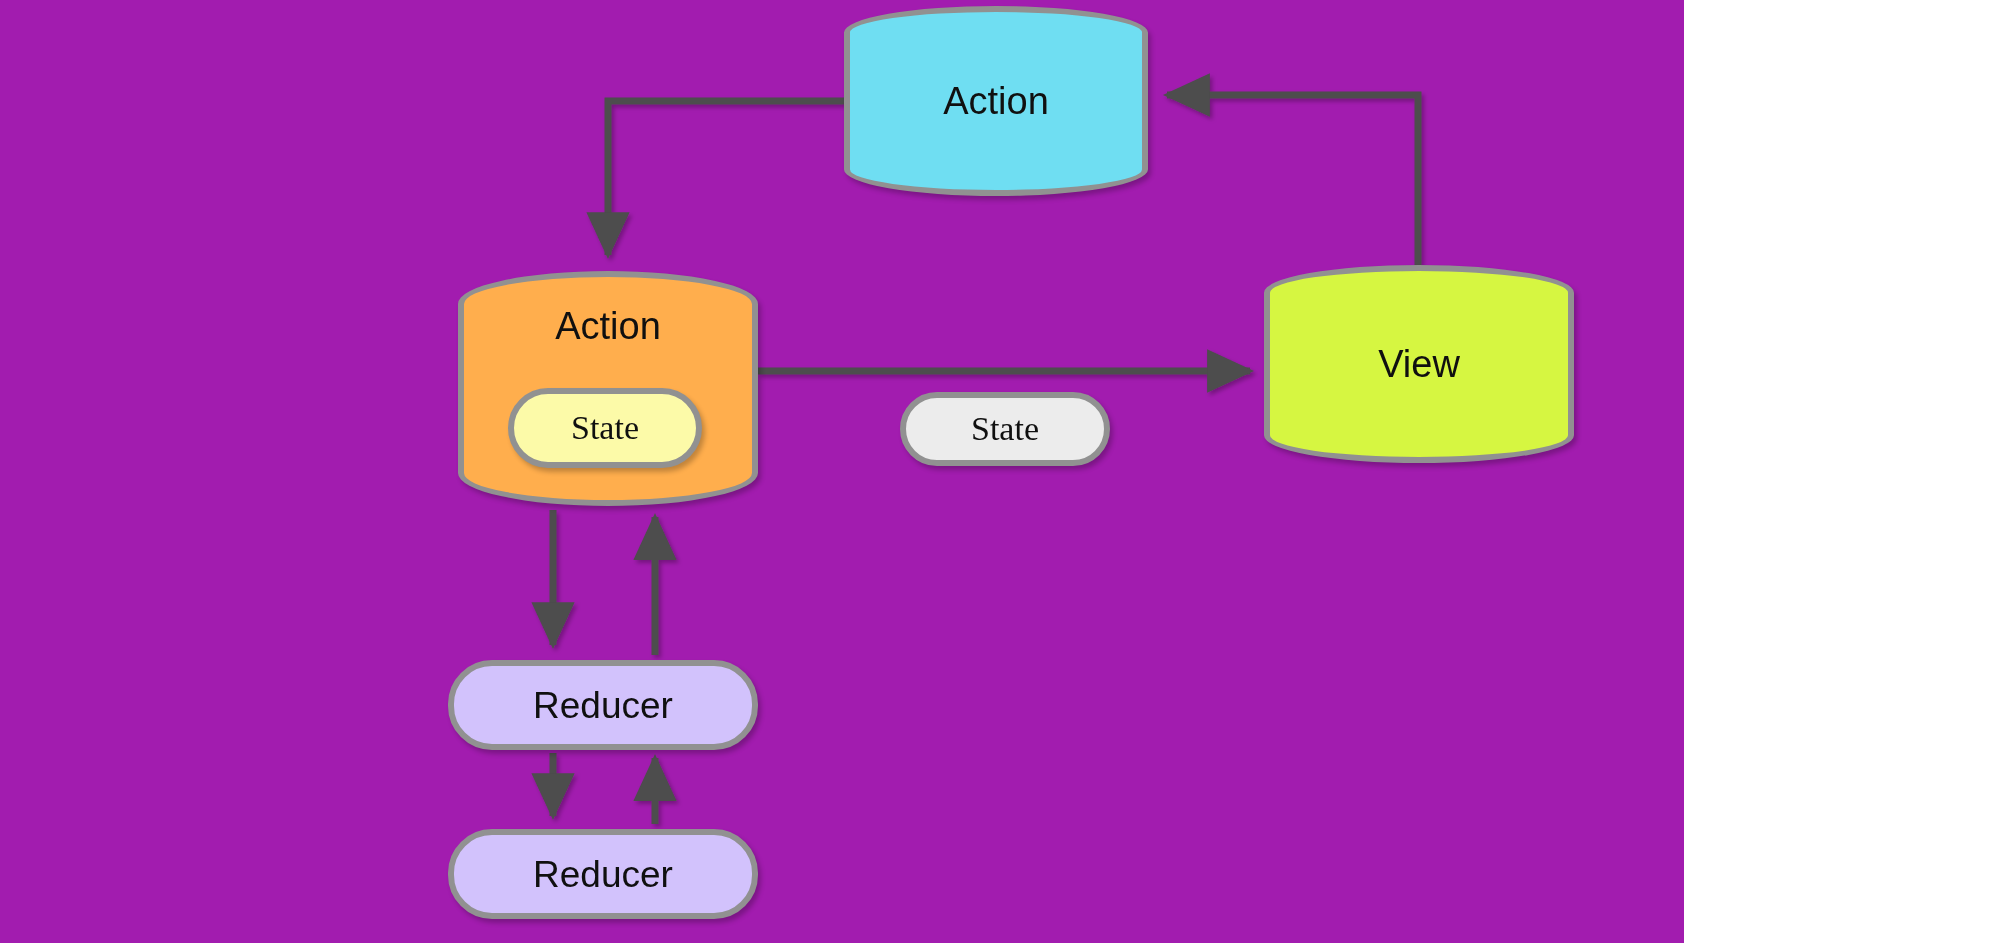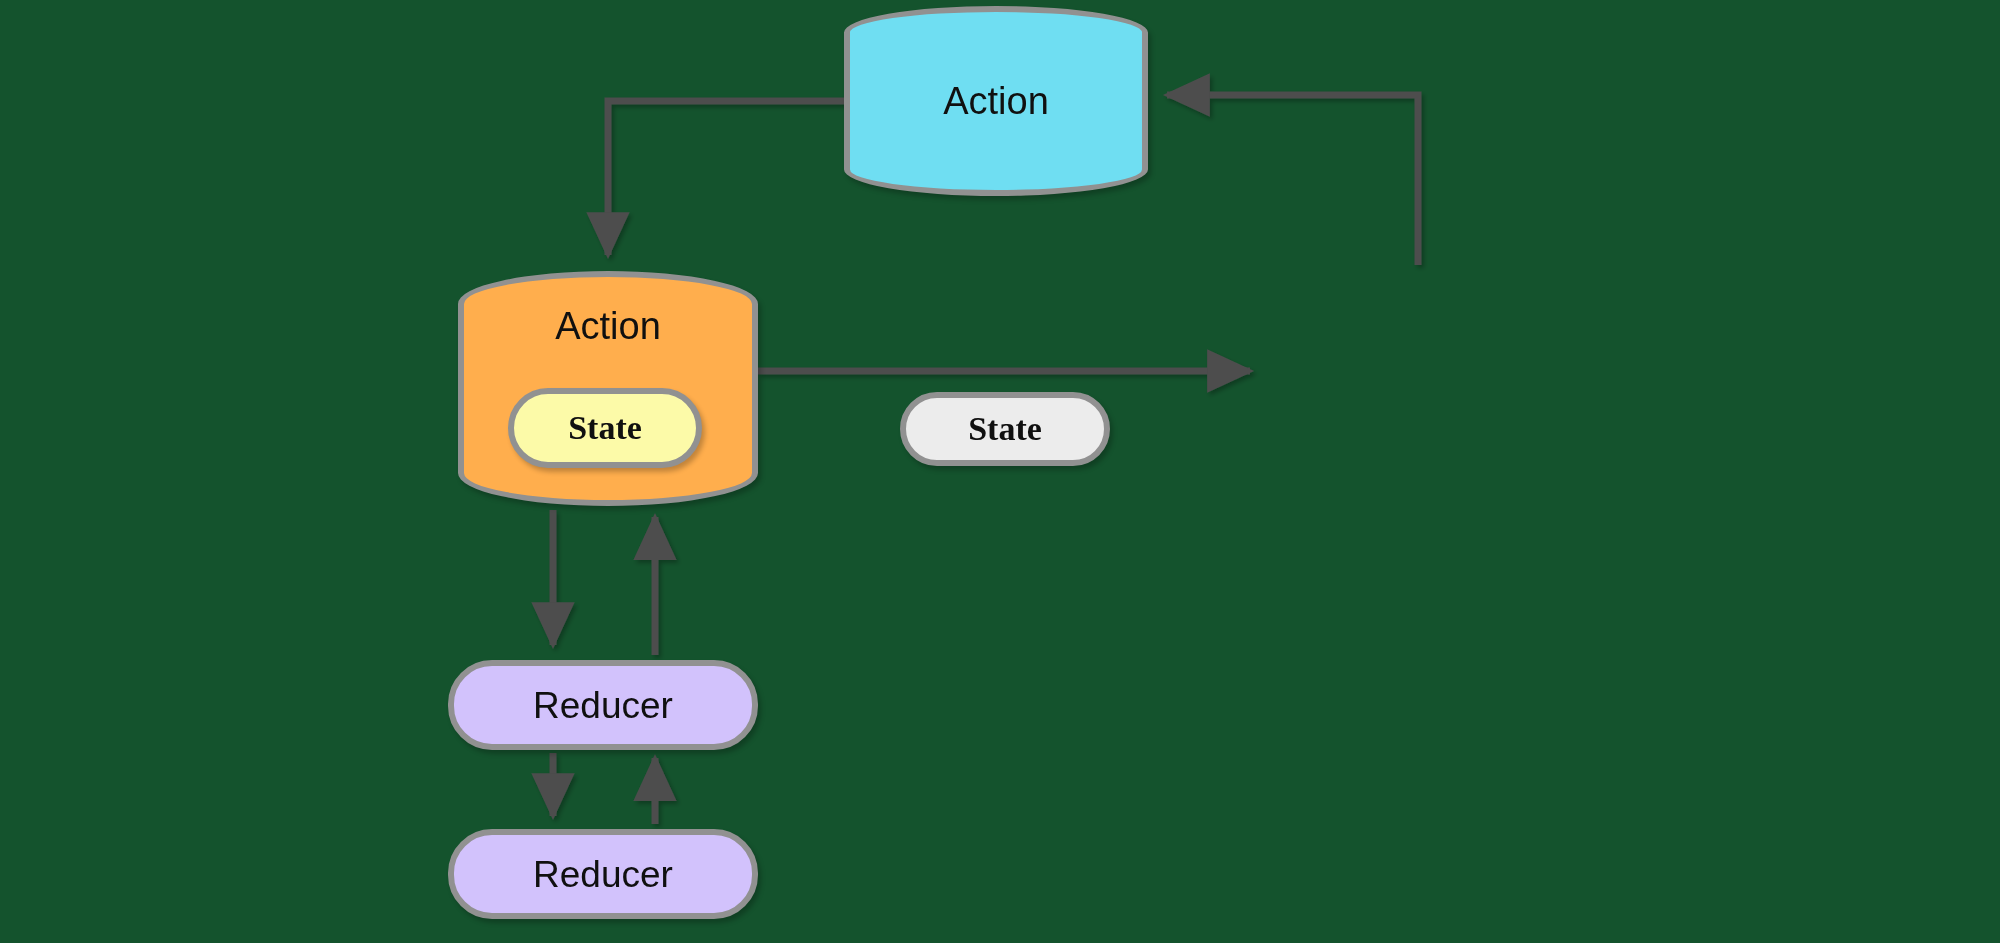--- a/index.html
+++ b/index.html
@@ -6,23 +6,23 @@
   html, body {
     margin: 0;
     padding: 0;
     background: #ffffff;
   }
   body {
     font-family: "Liberation Sans", sans-serif;
   }
   #canvas {
     position: relative;
-    width: 2000px;
+    width: 1684px;
     height: 943px;
-    background: #14532d;
+    background: #a21caf;
     overflow: hidden;
   }
   #edges {
     position: absolute;
     left: 0;
     top: 0;
     width: 2000px;
     height: 943px;
   }
   .node {
@@ -47,21 +47,21 @@
     border: 6px solid #919191;
     border-radius: 44px;
     box-shadow: 3px 4px 5px rgba(0,0,0,0.24);
   }
   .label-sans {
     font-family: "Liberation Sans", sans-serif;
     font-weight: 400;
   }
   .label-serif {
     font-family: "Liberation Serif", serif;
-    font-weight: 700;
+    font-weight: 400;
   }
 
   #node-action {
     left: 844px; top: 6px; width: 304px; height: 190px;
     font-size: 38px;
   }
   #node-store {
     left: 458px; top: 271px; width: 300px; height: 235px;
     font-size: 38px;
     align-items: flex-start;
@@ -134,20 +134,23 @@
   </div>
 
   <div class="node capsule label-serif" id="node-store-state" style="background:#FCFAA8;">
     <span>State</span>
   </div>
 
   <div class="node capsule label-serif" id="node-state-mid" style="background:#ECECEC;">
     <span>State</span>
   </div>
 
+  <div class="node cylinder label-sans" id="node-view" style="background:#D6F641;">
+    <span>View</span>
+  </div>
 
   <div class="node capsule label-sans" id="node-reducer-1" style="background:#D2C2FC;">
     <span>Reducer</span>
   </div>
 
   <div class="node capsule label-sans" id="node-reducer-2" style="background:#D2C2FC;">
     <span>Reducer</span>
   </div>
 
 </div>

